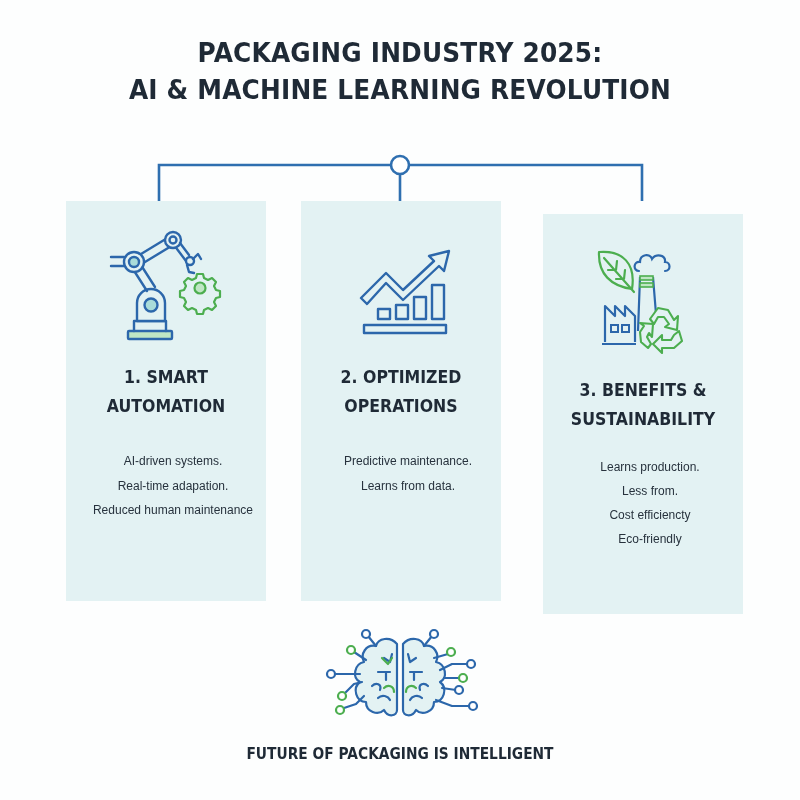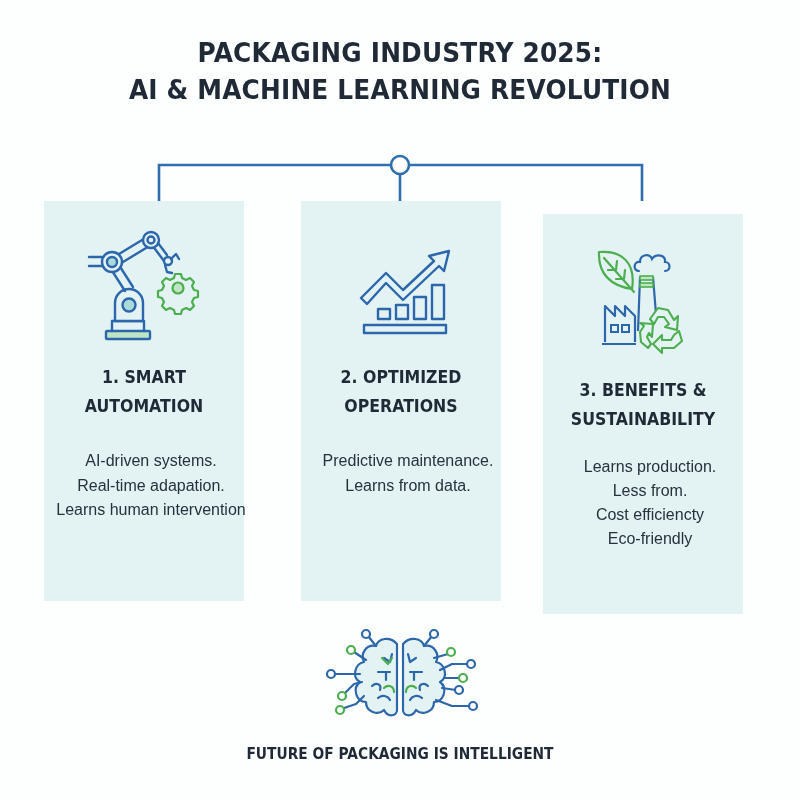--- a/index.html
+++ b/index.html
@@ -22,25 +22,25 @@
     }
     .panel .icon { position: absolute; left: 35px; top: 20px; width: 130px; height: 120px; }
     .panel .heading {
       position: absolute; left: 0; top: 162px; width: 200px; text-align: center;
       font-family: "DejaVu Sans", sans-serif; font-weight: bold; font-size: 17.5px;
       line-height: 29px; color: #1f2a36; transform: scaleX(0.9);
     }
     .panel .heading span { display: block; }
     .panel .bullets {
       position: absolute; left: 0; top: 248px; width: 214px; text-align: center;
-      font-family: "Liberation Sans", sans-serif; font-size: 16px; line-height: 24.5px; color: #27323d;
+      font-family: "Liberation Sans", sans-serif; font-size: 12px; line-height: 24.5px; color: #27323d;
     }
     .panel .bullets span { display: block; white-space: nowrap; }
 
-    #panel-1 { left: 44px; padding-left: 24px; }
+    #panel-1 { left: 66px; padding-left: 24px; }
     #panel-2 { left: 301px; }
     #panel-3 { left: 543px; margin-top: 13px; }
     #panel-3 .bullets { top: 241px; line-height: 24px; }
 
     .brain { position: absolute; left: 320px; top: 624px; width: 160px; height: 108px; }
 
     .footer {
       position: absolute; left: 0; top: 745px; width: 800px; text-align: center;
       font-family: "DejaVu Sans", sans-serif; font-weight: bold; font-size: 15px; color: #1f2a36;
       transform: scaleX(0.92); transform-origin: center;
@@ -91,21 +91,21 @@
       <circle cx="0" cy="0" r="5.5" fill="#bfe6c4"></circle>
     </g>
   </svg>
   <div class="heading">
     <span>1. SMART</span>
     <span>AUTOMATION</span>
   </div>
   <div class="bullets">
     <span>AI-driven systems.</span>
     <span>Real-time adapation.</span>
-    <span>Learns human intervention</span>
+    <span>Reduced human maintenance</span>
   </div>
 </div>
 
 <div class="panel" id="panel-2">
   <svg class="icon" viewBox="0 0 130 120">
     <g fill="#e3f2f3" stroke="#2c67ab" stroke-width="2.4" stroke-linejoin="round">
 
       <path d="M25 77 L50 52 L67 69 L98 40 L93 35 L113 30 L108 50 L103 45 L67 79 L50 62 L31 83 Z"></path>
 
       <rect x="42" y="88" width="12" height="10"></rect>

